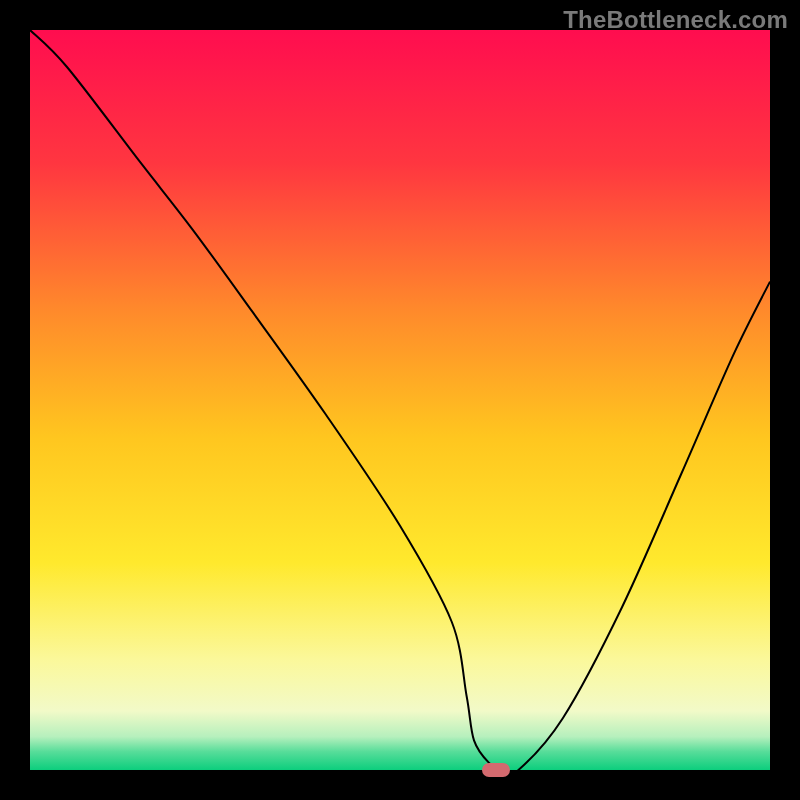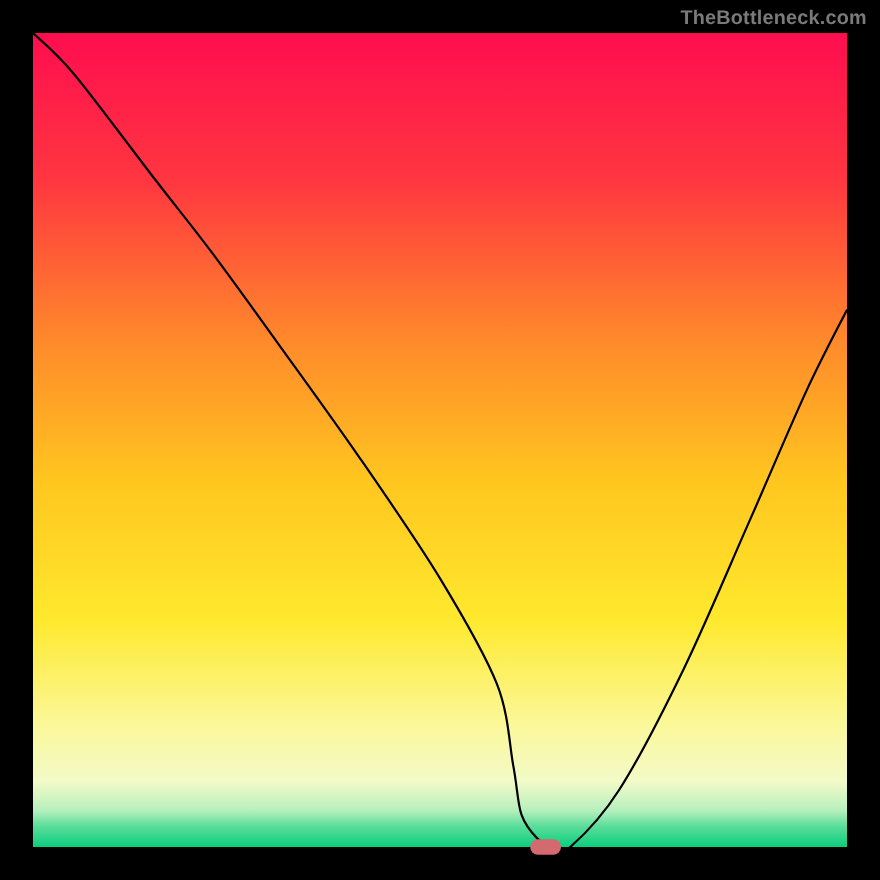--- a/index.html
+++ b/index.html
@@ -23,21 +23,21 @@
     top: 30px;
     width: 740px;
     height: 740px;
     
   }
   .attribution {
     position: absolute;
     top: 6px;
     right: 12px;
     color: #7a7a7a;
-    font-size: 18px;
+    font-size: 24px;
     font-weight: 600;
     letter-spacing: 0.2px;
   }
   .curve {
     position: absolute;
     left: 0;
     top: 0;
     width: 740px;
     height: 740px;
     pointer-events: none;

